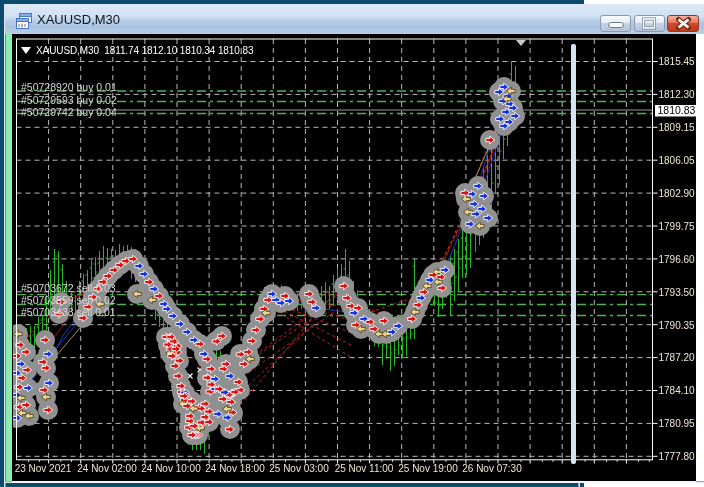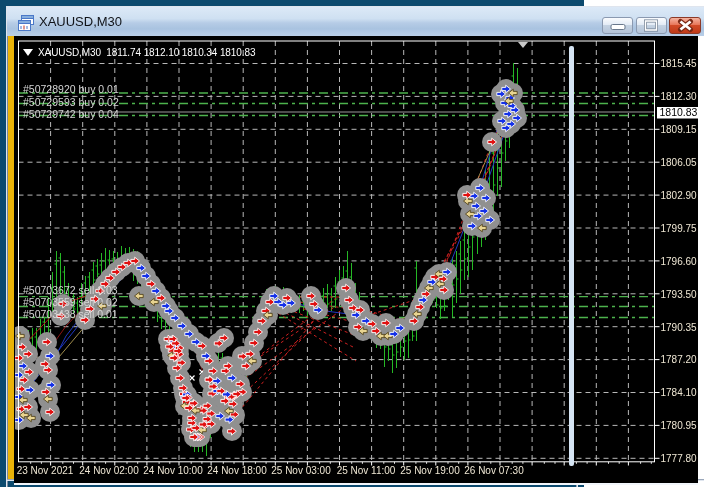--- a/index.html
+++ b/index.html
@@ -1,15 +1,15 @@
 <!DOCTYPE html>
 <html><head><meta charset="utf-8"><style>
 * { margin:0; padding:0; box-sizing:border-box; }
 body { width:704px; height:487px; overflow:hidden; font-family:"Liberation Sans",sans-serif; }
-.win { position:relative; width:584px; height:487px; background:#eab308; border:6px solid #0c4a6e; }
+.win { position:relative; width:584px; height:487px; background:#86efac; border:4px solid #0c4a6e; }
 .tb { position:absolute; left:1px; top:1px; width:702px; height:29px;
   background:linear-gradient(#dce9f7 0%,#cfe0f2 40%,#b6cce6 55%,#a9c3e0 75%,#b9cfe8 100%); }
 .title { position:absolute; left:32px; top:7px; font-size:13px; color:#101318; }
 .client { position:absolute; left:8px; top:30px; width:684px; height:447px; background:#000; }
 .btm { position:absolute; left:8px; top:477px; width:684px; height:2px; background:#f2f6fb; }
 .btn { position:absolute; top:10px; height:17px; border:1px solid #8a99b0; border-radius:3px;
   background:linear-gradient(#fafcfe 0%,#e3ebf5 45%,#c4d2e2 50%,#b4c4d9 100%); }
 .btn.close { border-color:#8c3a28;
   background:linear-gradient(#f4b3a0 0%,#e8775a 45%,#d14a27 50%,#c03a18 100%); }
 .rstrip { position:absolute; right:4px; top:40px; width:5px; height:420px; background:#d5e4f3; border-radius:2px; }

